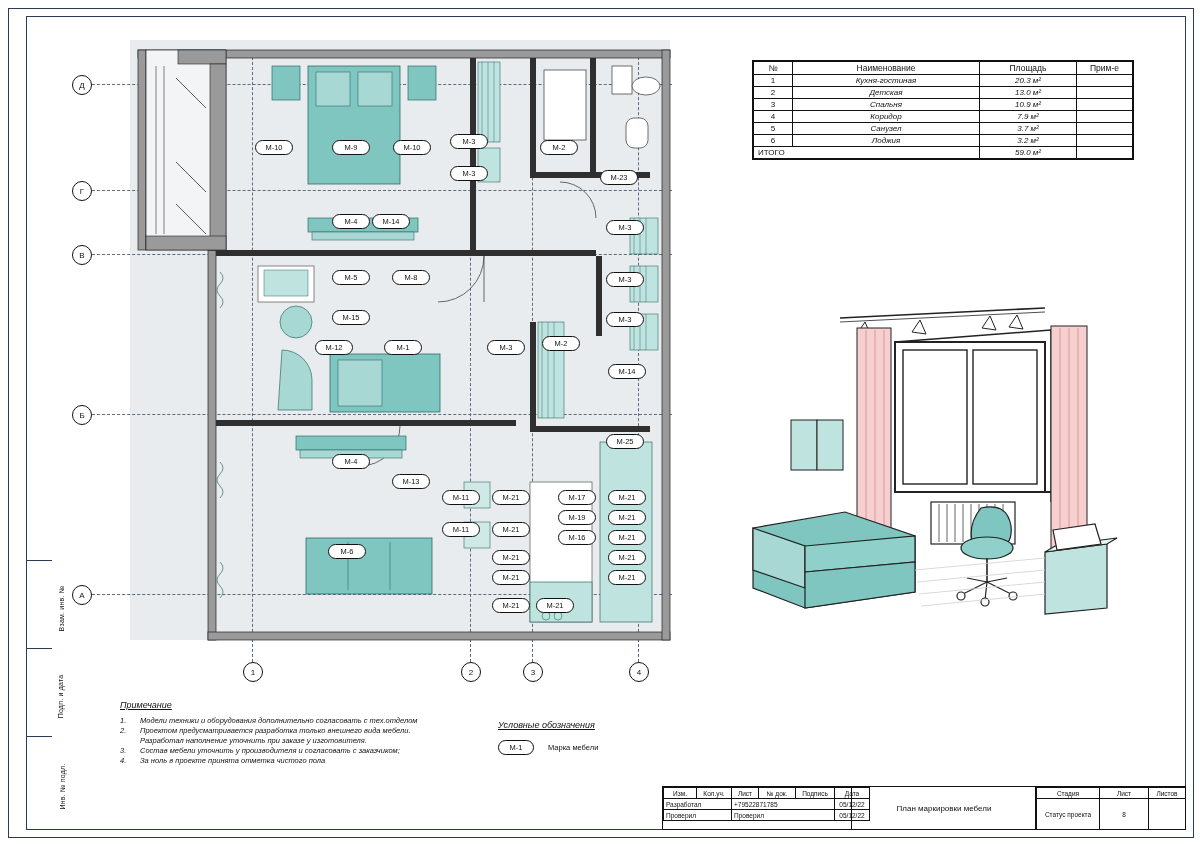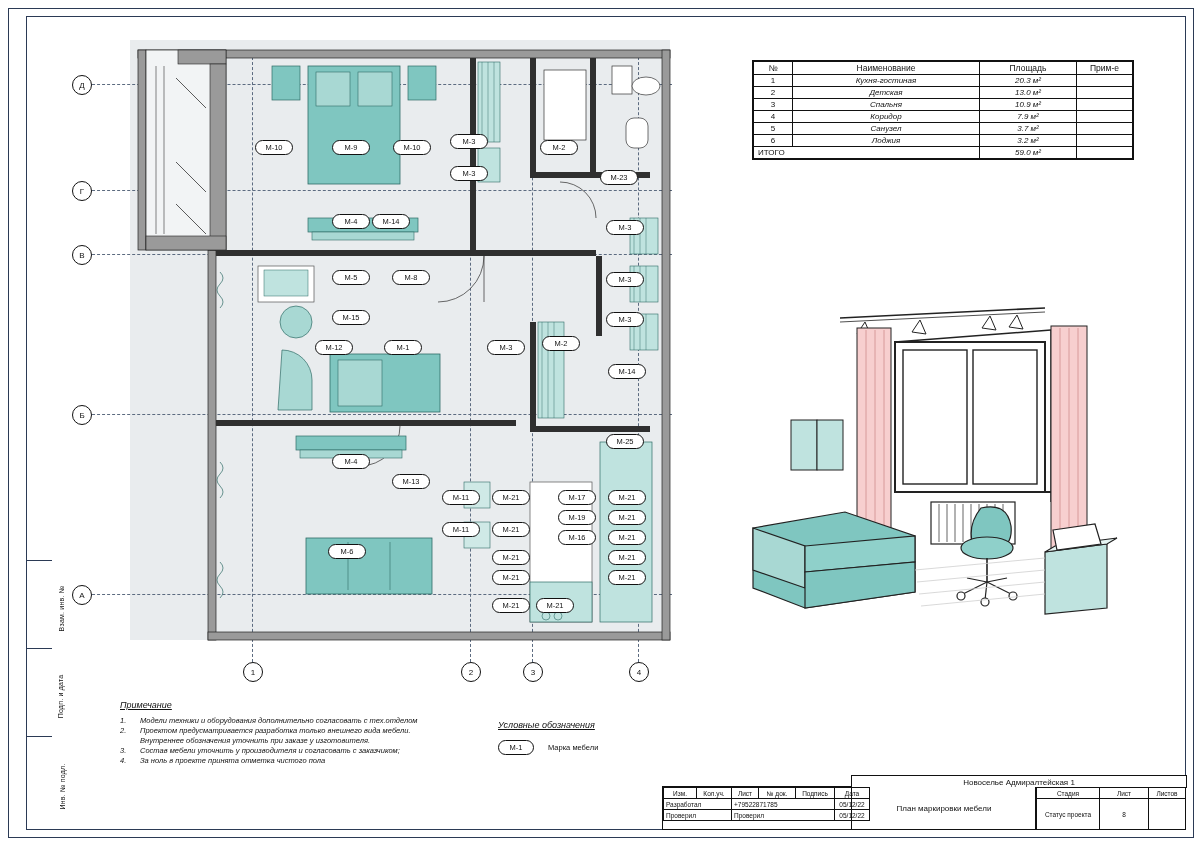--- a/index.html
+++ b/index.html
@@ -407,21 +407,21 @@
       <li>
           <span class="n">1.</span>
           <span>Модели техники и оборудования дополнительно согласовать с тех.отделом</span>
         </li>
       <li>
           <span class="n">2.</span>
           <span>Проектом предусматривается разработка только внешнего вида мебели.</span>
         </li>
       <li>
           <span class="n"></span>
-          <span>Внутреннее обозначения уточнить при заказе у изготовителя.</span>
+          <span>Разработал наполнение уточнить при заказе у изготовителя.</span>
         </li>
       <li>
           <span class="n">3.</span>
           <span>Состав мебели уточнить у производителя и согласовать с заказчиком;</span>
         </li>
       <li>
           <span class="n">4.</span>
           <span>За ноль в проекте принята отметка чистого пола</span>
         </li>
     </ol>
@@ -429,21 +429,20 @@
 
   <div class="legend">
     <h4>Условные обозначения</h4>
     <div class="row">
       <div class="badge">М-1</div>
       <div>Марка мебели</div>
     </div>
   </div>
 
   <div class="tblock">
-    <div class="tb-obj" style="border:1px solid #111;border-bottom:none;background:#fff;">Новоселье Адмиралтейская 1</div>
 
     <table class="tb tb-left">
       <tbody>
           <tr>
         <td style="width:28px;" class="c">Изм.</td>
         <td style="width:30px;" class="c">Кол.уч.</td>
         <td style="width:22px;" class="c">Лист</td>
         <td style="width:32px;" class="c">№ док.</td>
         <td style="width:34px;" class="c">Подпись</td>
         <td style="width:30px;" class="c">Дата</td>

